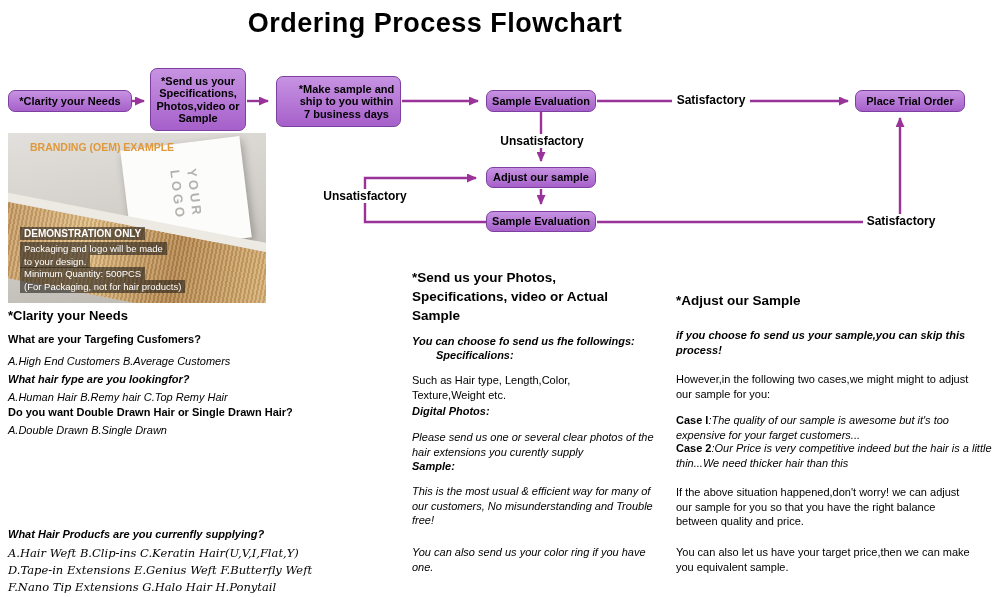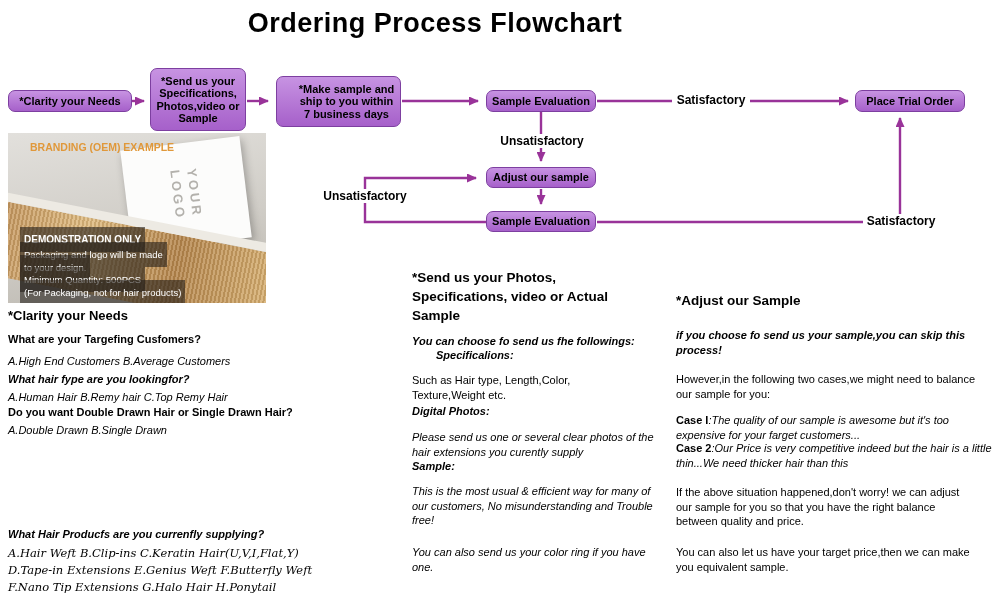--- a/index.html
+++ b/index.html
@@ -34,21 +34,21 @@
   .logotext { transform:rotate(90deg); color:#b3b1ac; font-weight:bold; font-size:13px;
               letter-spacing:3px; line-height:17px; text-align:center; }
   .logotext span { display:block; }
   .hair { position:absolute; left:-34px; top:84px; width:310px; height:84px;
           transform:rotate(11deg); z-index:2;
           border-top:9px solid #edeae3;
           background:
             repeating-linear-gradient(90deg, rgba(255,255,255,.14) 0 2px, rgba(60,35,5,.12) 2px 4px),
             linear-gradient(90deg,#c0905a,#e0bd82 35%,#b6874e 65%,#dcb678); }
   .ph-line { position:absolute; left:12px; color:#fff; font-size:9.5px; line-height:11px;
-             background:rgba(35,30,25,.6); padding:7px 4px; white-space:nowrap; z-index:4; }
+             background:rgba(35,30,25,.6); padding:1px 4px; white-space:nowrap; z-index:4; }
   .ph-line.strong { font-weight:bold; font-size:10px; }
 
   
   .txt { position:absolute; font-size:11px; line-height:14.5px; }
   .h1b  { font-weight:bold; font-size:13px; }
   .h1b-lg { font-weight:bold; font-size:13.5px; line-height:19px; }
   .qb   { font-weight:bold; }
   .qbi  { font-weight:bold; font-style:italic; }
   .ai   { font-style:italic; }
   .bi   { font-weight:bold; font-style:italic; }
@@ -126,21 +126,21 @@
   <div class="txt bi" style="left:436px;top:348px;">Specificalions:</div>
   <div class="txt" style="left:412px;top:373px;width:205px;">Such as Hair type, Length,Color, Texture,Weight etc.</div>
   <div class="txt bi" style="left:412px;top:404px;">Digital Photos:</div>
   <div class="txt ai" style="left:412px;top:430px;width:253px;">Please send us one or several clear photos of the hair extensions you  curently supply</div>
   <div class="txt bi" style="left:412px;top:459px;">Sample:</div>
   <div class="txt ai" style="left:412px;top:484px;width:255px;">This is the most usual &amp; efficient way for many of our customers, No misunderstanding and Trouble free!</div>
   <div class="txt ai" style="left:412px;top:545px;width:245px;">You can also send us your color ring if you have one.</div>
 
   <div class="txt h1b-lg" style="left:676px;top:291px;">*Adjust our Sample</div>
   <div class="txt bi" style="left:676px;top:328px;width:322px;">if you choose fo send us your sample,you can skip this process!</div>
-  <div class="txt" style="left:676px;top:372px;width:300px;">However,in the following two cases,we might need to balance our sample for you:</div>
+  <div class="txt" style="left:676px;top:372px;width:300px;">However,in the following two cases,we might might to adjust our sample for you:</div>
   <div class="txt ai" style="left:676px;top:413px;width:316px;">
     <span class="case-label">Case I</span><span>:The quality of our sample is awesome but it's too expensive for your farget customers...</span>
   </div>
   <div class="txt ai" style="left:676px;top:441px;width:322px;">
     <span class="case-label">Case 2</span><span>:Our Price is very competitive indeed but the hair is a little thin...We need thicker hair than this</span>
   </div>
   <div class="txt" style="left:676px;top:485px;width:296px;">If the above situation happened,don't worry! we can adjust our sample for you so that you have the right balance between quality and price.</div>
   <div class="txt" style="left:676px;top:545px;width:300px;">You can also let us have your target price,then we can make you equivalent sample.</div>
 
 </div>

